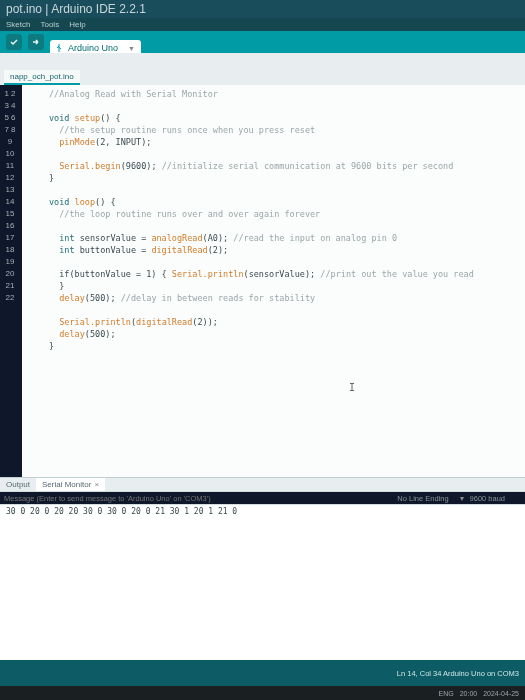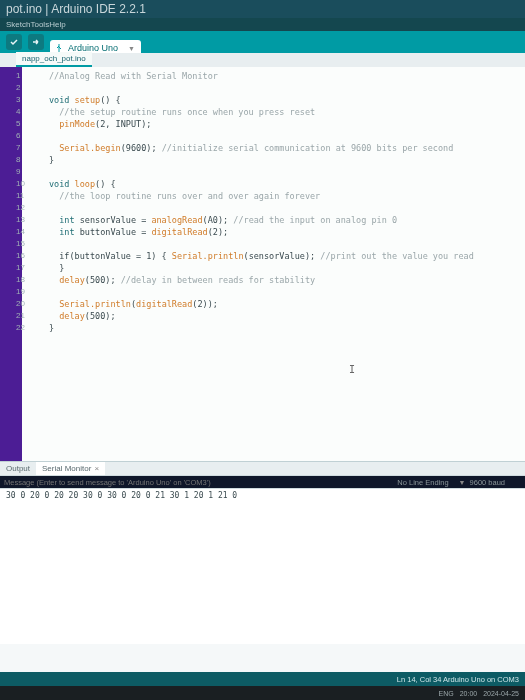--- a/index.html
+++ b/index.html
@@ -1,38 +1,38 @@
 <!DOCTYPE html>
 <html><head>
 <meta charset="utf-8">
 <style>
 * { margin:0; padding:0; box-sizing:border-box; }
 body { font-family:"Segoe UI",Arial,sans-serif; font-size:10px; background:#f5f8f9; color:#2c3e50; width:525px; height:700px; overflow:hidden; display:flex; flex-direction:column; }
 .titlebar { background:#1a4d5c; color:#c8d6da; font-size:12px; padding:2px 6px; display:flex; align-items:center; }
-.menubar { background:#14474f; color:#b8ccd0; font-size:8px; padding:2px 6px; display:flex; }
+.menubar { background:#14474f; color:#b8ccd0; font-size:8px; padding:2px 6px; display:flex; gap:10px; }
 .toolbar { background:#009ba4; height:22px; display:flex; align-items:center; padding:0 6px; gap:6px; }
 .tool-btn { width:16px; height:16px; background:#0d7a80; border-radius:3px; display:flex; align-items:center; justify-content:center; color:#e8f4f5; }
 .board-select { background:#fff; height:16px; border-radius:3px; display:flex; align-items:center; gap:4px; padding:0 6px 0 4px; font-size:9px; color:#006b70;margin-top:12px; }
 .chev { font-size:7px; color:#888; margin-left:6px; }
-.tabbar { background:#e8eef0; height:14px; display:flex; align-items:end; padding:0 16px; }
+.tabbar { background:#e8eef0; height:32px; display:flex; align-items:end; padding:0 4px; }
 .tab { font-size:8px; color:#1a6470; padding:2px 6px; background:#f5faf9; border-bottom:2px solid #009ba4; }
 .editor { flex:1; display:flex; background:#fbfdfc; overflow:hidden; }
-.gutter { width:22px; text-align:left; padding:3px 6px 3px 16px; font-size:8px; color:#a0b0b5; line-height:12px; background:#4c1d95; }
+.gutter { width:22px; text-align:center; padding:3px 6px 3px 4px; font-size:8px; color:#a0b0b5; line-height:12px; background:#0f172a; }
 .code { flex:1; padding:3px 4px; font-family:Consolas,monospace; font-size:8.5px; line-height:12px; white-space:pre; color:#3a4a4f; overflow:hidden;margin-left:23px; }
 .c-cm { color:#9aa6a9; } .c-kw { color:#1f6d74; } .c-fn { color:#d07c2a; } .c-ty { color:#1f6d74; }
 .cursor-beam { position:relative; left:300px; top:30px; color:#666; font-size:10px; }
 .output-tabs { background:#e8eef0; display:flex; font-size:8px; color:#5a6a6f; border-top:1px solid #c0d0d4; }
 .out-tab { padding:2px 6px; }
 .out-tab.active { background:#fff; }
 .close-x { margin-left:3px; color:#888; }
 .msgbar { background:#0f172a; display:flex; align-items:center; height:14px; border-top:1px solid #d0dcdf; border-bottom:1px solid #d0dcdf; }
 .msg-input { flex:1; border:none; font-size:7.5px; color:#aab5b8; padding:0 4px; background:transparent; }
 .msg-right { display:flex; align-items:center; gap:4px; font-size:7.5px; color:#8a9598; padding-right:20px;margin-left:12px; }
 .serial { flex:0 0 155px; background:#fff; font-family:Consolas,monospace; font-size:8px; line-height:10px; color:#3a4a4f; padding:2px 6px; overflow:hidden; }
-.statusbar { background:#0d5b64; color:#cfe6e8; font-size:7.5px; height:14px; display:flex; justify-content:flex-end; align-items:center; padding:0 6px;margin-top:28px; }
+.statusbar { background:#0d5b64; color:#cfe6e8; font-size:7.5px; height:26px; display:flex; justify-content:flex-end; align-items:center; padding:0 6px; }
 .tray { background:#1a1f22; color:#9aa6a9; font-size:7px; height:14px; display:flex; justify-content:flex-end; align-items:center; padding:0 6px; gap:6px; }
 svg { display:block; }
 </style>
 </head>
 <body>
 
 <div class="titlebar">
   <span>pot.ino | Arduino IDE 2.2.1</span>
 </div>
 

